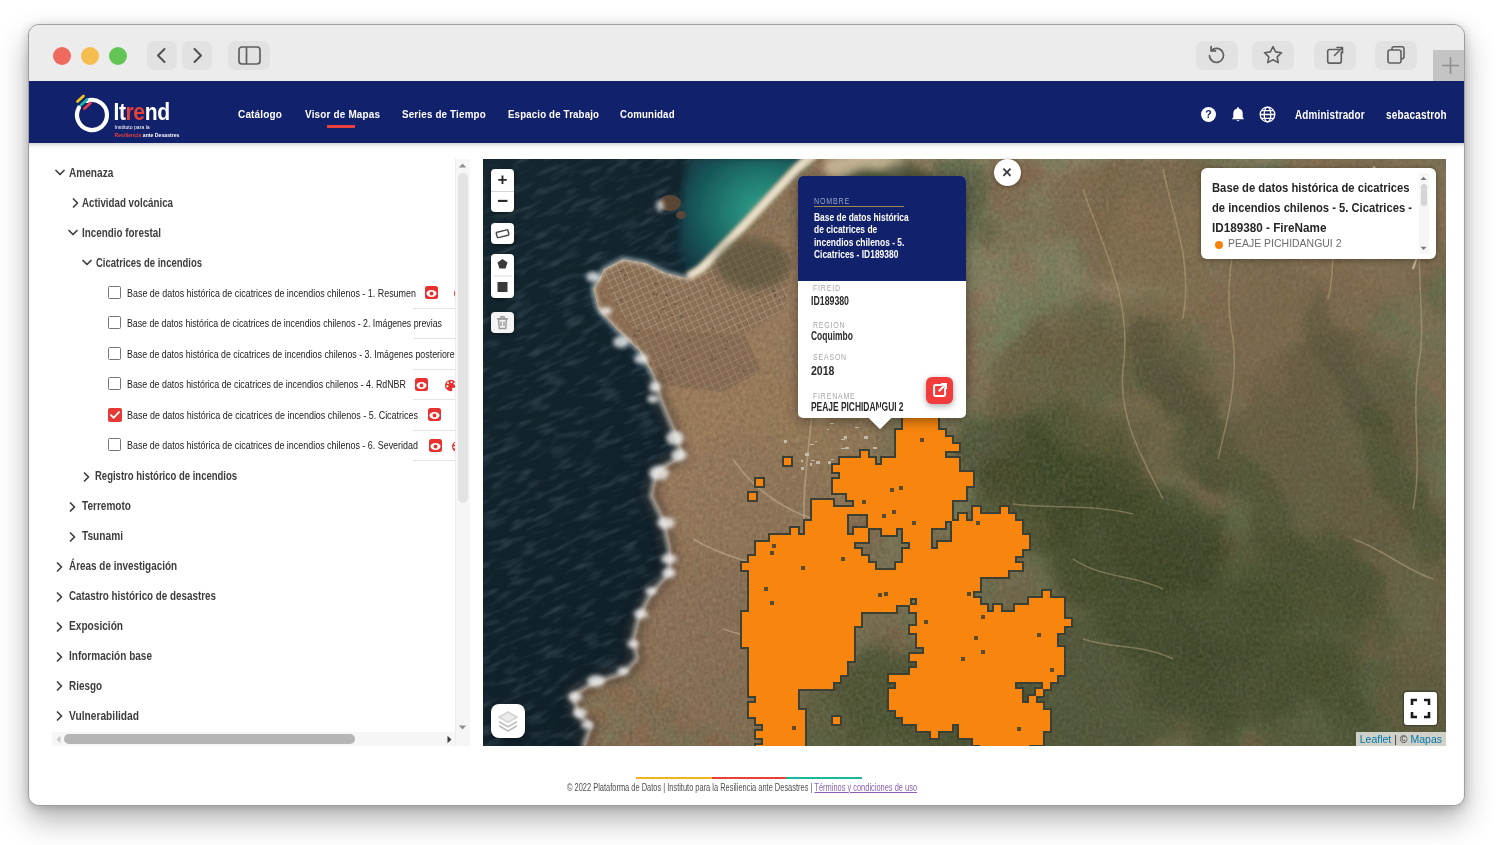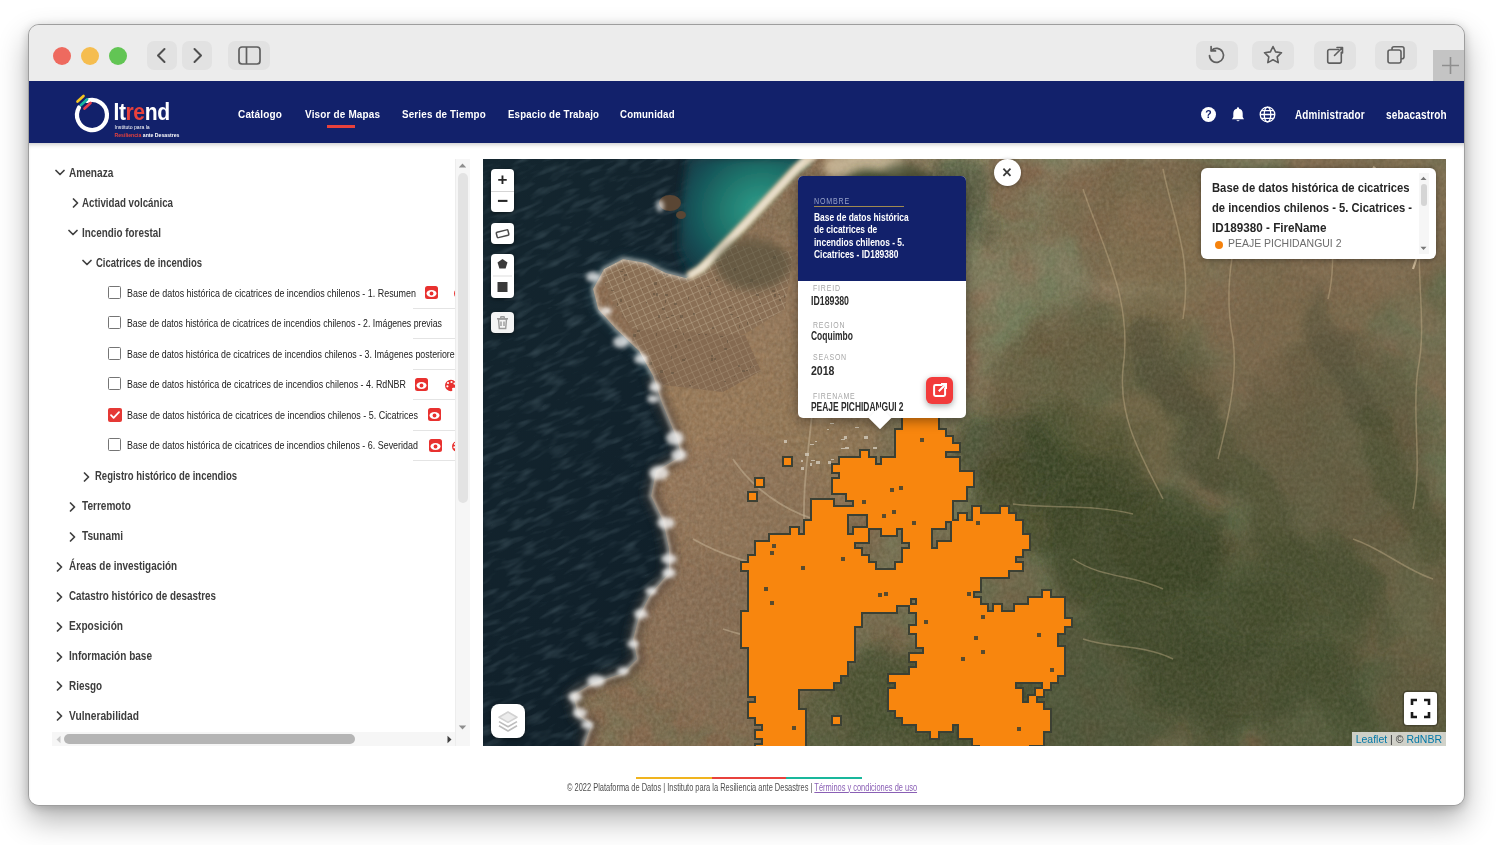--- a/index.html
+++ b/index.html
@@ -642,21 +642,21 @@
               <path d="M17 8l9 5.2-9 5.2-9-5.2z" fill="#ececec" stroke="#d2d2d2"></path>
               <path d="M8 17.6l9 5.2 9-5.2" stroke="#bdbdbd"></path>
               <path d="M8 21.8l9 5.2 9-5.2" stroke="#bdbdbd"></path>
             </g>
           </svg></div>
         <div class="lbtn" style="left:921px;top:533px;width:33px;height:33px;border-radius:3px;box-shadow:0 0 0 1.5px rgba(0,0,0,.25)"><svg width="33" height="33" viewBox="0 0 33 33">
             <g fill="none" stroke="#1a1a1a" stroke-width="2.6">
               <path d="M8 13v-5h5M20 8h5v5M25 20v5h-5M13 25h-5v-5"></path>
             </g>
           </svg></div>
-        <div class="abs" style="right:0;bottom:0;background:rgba(255,255,255,.72);font-size:10.5px;padding:1px 4px;color:#333;font-family:'Liberation Sans',sans-serif"><span style="color:#0078A8">Leaflet</span> | © <span style="color:#0078A8">RdNBR</span></div>
+        <div class="abs" style="right:0;bottom:0;background:rgba(255,255,255,.72);font-size:10.5px;padding:1px 4px;color:#333;font-family:'Liberation Sans',sans-serif"><span style="color:#0078A8">Leaflet</span> | © <span style="color:#0078A8">Mapas</span></div>
       </div>
       <div id="pp">
         <div id="pphead"></div>
         <div class="abs plab" style="left:16px;top:20px;transform:scaleX(0.831);transform-origin:0 0">NOMBRE</div>
         <div class="abs" style="left:16px;top:29.8px;width:90px;height:1.6px;background:#a08a50"></div>
         <div class="abs" style="left:16px;top:34.6px;color:#fff;font-weight:700;font-size:11px;line-height:12.5px;white-space:pre;transform:scaleX(0.766);transform-origin:0 0">Base de datos histórica
 de cicatrices de
 incendios chilenos - 5.
 Cicatrices - ID189380</div>
         <div class="abs plab" style="left:14.6px;top:107px;transform:scaleX(0.82);transform-origin:0 0">FIREID</div>

